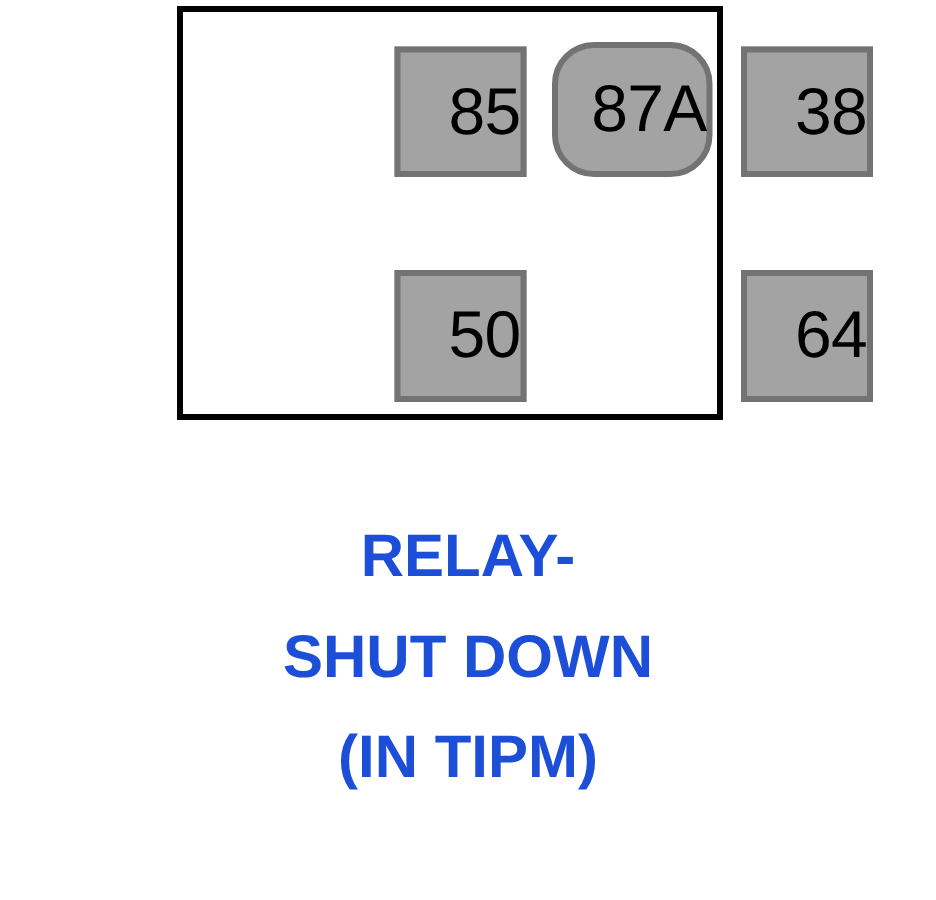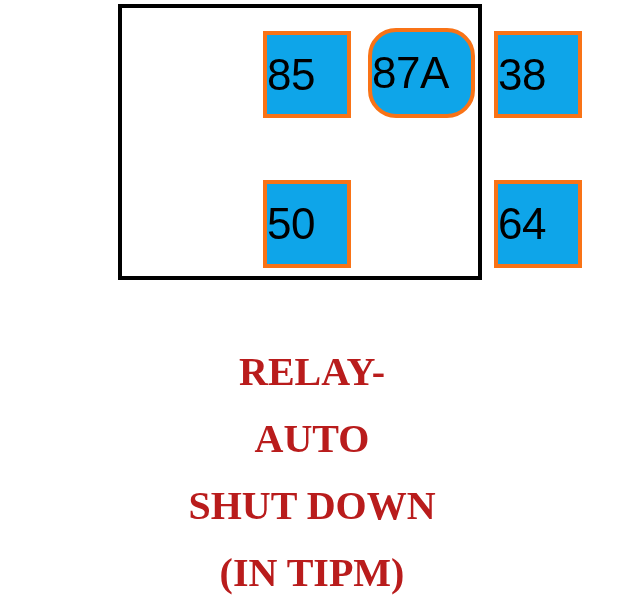--- a/index.html
+++ b/index.html
@@ -25,25 +25,25 @@
     height: 276px;
     box-sizing: border-box;
     border: 4px solid #000000;
     background: #ffffff;
   }
 
   
   .terminal {
     position: absolute;
     box-sizing: border-box;
-    border: 4px solid #f97316;
-    background: #0ea5e9;
+    border: 4px solid #737373;
+    background: #a3a3a3;
     display: flex;
     align-items: center;
-    justify-content: flex-start;
+    justify-content: flex-end;
   }
   .terminal-label {
     font-family: "Liberation Sans", sans-serif;
     font-size: 44px;
     font-weight: 400;
     color: #000000;
     line-height: 1;
     letter-spacing: -0.5px;
     white-space: nowrap;
   }
@@ -56,24 +56,24 @@
 
   
   .caption {
     position: absolute;
     left: 0;
     top: 338px;
     width: 624px;
     text-align: center;
   }
   .caption-line {
-    font-family: Liberation Serif, serif;
+    font-family: Liberation Sans, sans-serif;
     font-size: 40px;
     font-weight: bold;
-    color: #b91c1c;
+    color: #1d4ed8;
     line-height: 67px;
     height: 67px;
     white-space: nowrap;
     text-align: center;
   }
 </style>
 </head>
 <body>
 
 <div id="page">
@@ -97,18 +97,17 @@
     </div>
 
     <div class="terminal terminal-86">
       <span class="terminal-label">64</span>
     </div>
 
   </div>
 
   <div class="caption">
     <div class="caption-line">RELAY-</div>
-    <div class="caption-line">AUTO</div>
     <div class="caption-line">SHUT DOWN</div>
     <div class="caption-line">(IN TIPM)</div>
   </div>
 
 </div>
 
 </body></html>

